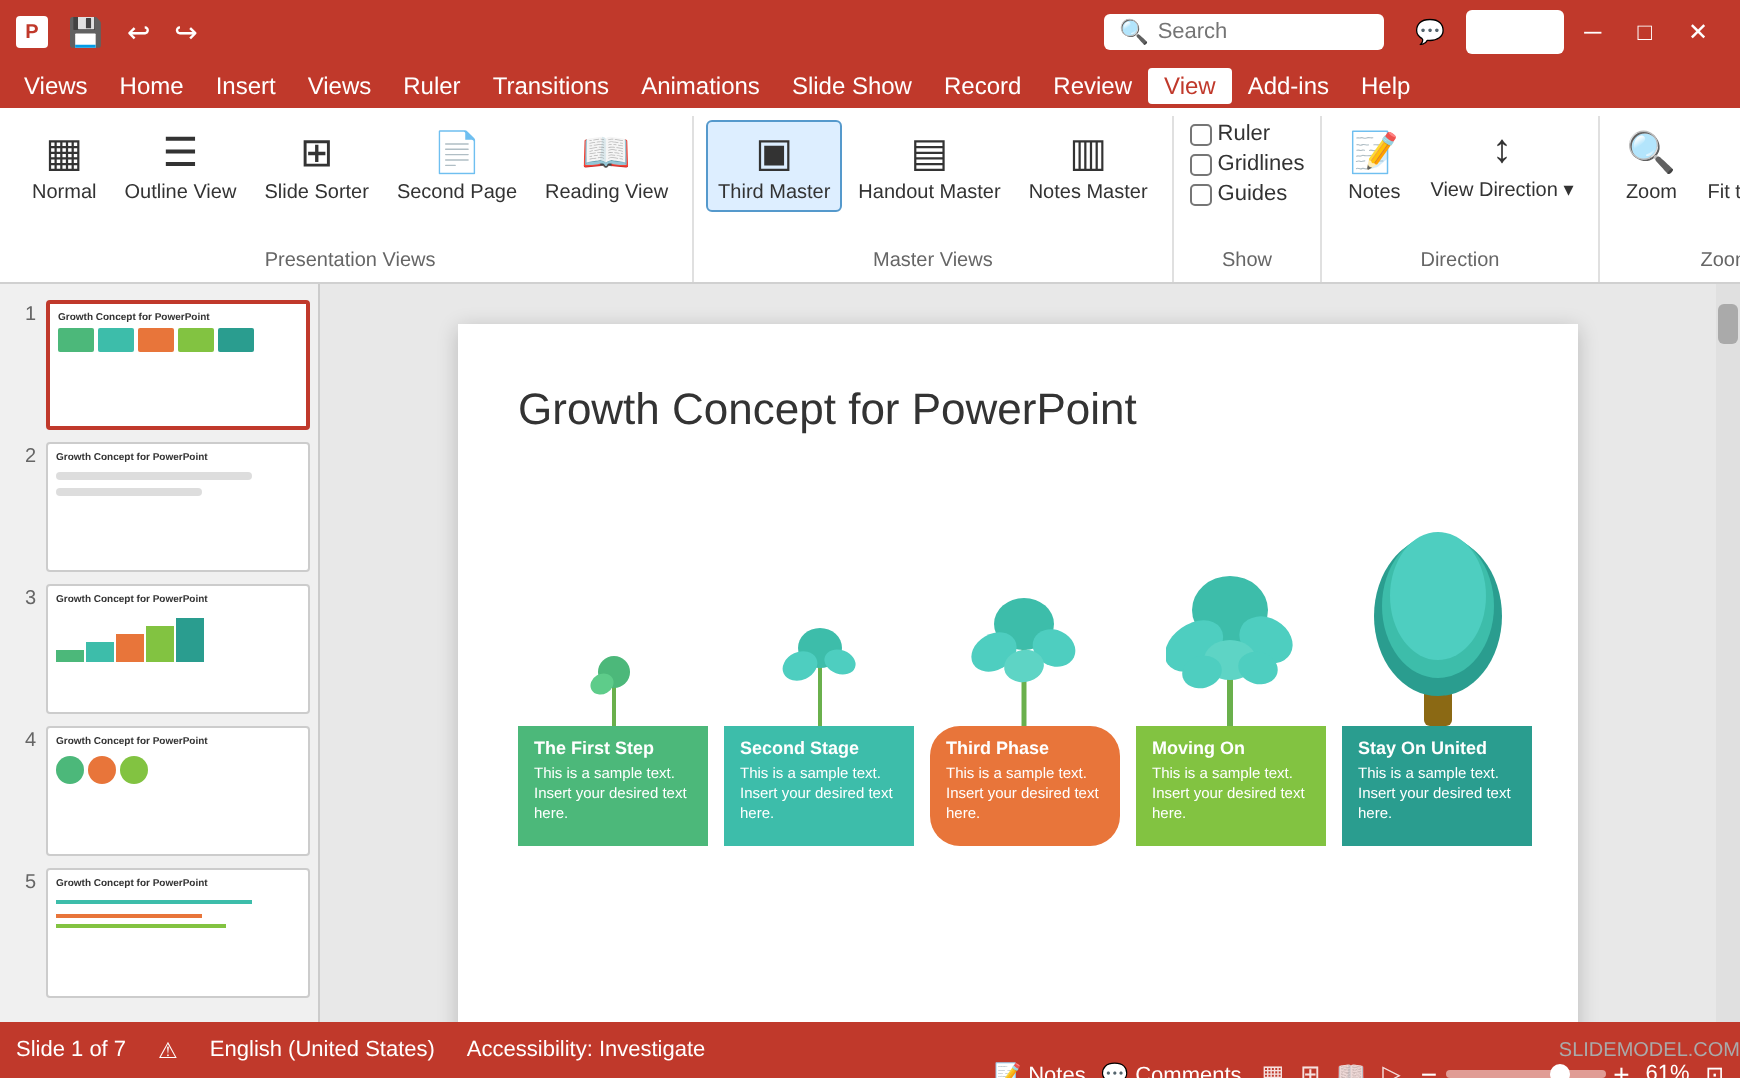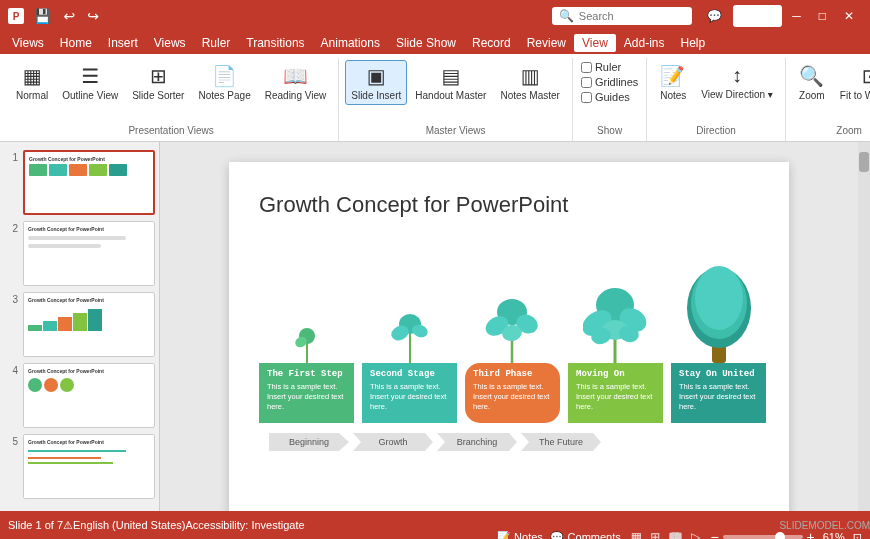--- a/index.html
+++ b/index.html
@@ -149,21 +149,21 @@
     .plant-img { height: 60px; display: flex; align-items: flex-end; justify-content: center; }
 
     
     .stage-box {
       padding: 6px 8px;
       color: white;
       font-size: 8px;
       width: 95px;
       min-height: 60px;
     }
-    .stage-box .stage-title { font-weight: bold; font-size: 9px; margin-bottom: 3px; font-family: Liberation Mono, monospace; }
+    .stage-box .stage-title { font-weight: bold; font-size: 9px; margin-bottom: 3px; }
     .stage-box .stage-text { font-size: 7.5px; line-height: 1.3; }
 
     .box-green { background: #4cb87a; }
     .box-teal { background: #3dbdaa; }
     .box-orange { background: #e8753a; border-radius: 15px; }
     .box-lime { background: #82c341; }
     .box-dark-teal { background: #2a9d8f; }
 
     
     .arrow-row { display: flex; align-items: center; margin-top: 10px; padding-left: 10px; }
@@ -192,21 +192,21 @@
     .status-bar {
       background: #c0392b;
       height: 28px;
       display: flex;
       align-items: center;
       padding: 0 8px;
       color: white;
       font-size: 11px;
       gap: 16px;
     }
-    .status-left { display: flex; gap: 0; }
+    .status-left { display: flex; gap: 16px; }
     .status-right { display: flex; align-items: center; gap: 8px; margin-left: auto; margin-top: 24px; }
     .zoom-slider { display: flex; align-items: center; gap: 4px; }
     .zoom-track { width: 80px; height: 4px; background: rgba(255,255,255,0.5); border-radius: 2px; position: relative; }
     .zoom-thumb { position: absolute; width: 10px; height: 10px; background: white; border-radius: 50%; top: -3px; left: 65%; }
     .view-icons { display: flex; gap: 4px; }
     .view-icon { font-size: 12px; cursor: pointer; padding: 2px; opacity: 0.85; }
 
     .slidemodel-credit { position: absolute; bottom: 8px; right: 0; font-size: 10px; color: #aaa; }
   </style>
 </head>
@@ -261,35 +261,35 @@
       <div class="ribbon-btn">
         <span class="ribbon-icon">☰</span>
         <span>Outline View</span>
       </div>
       <div class="ribbon-btn">
         <span class="ribbon-icon">⊞</span>
         <span>Slide Sorter</span>
       </div>
       <div class="ribbon-btn">
         <span class="ribbon-icon">📄</span>
-        <span>Notes Page</span>
+        <span>Second Page</span>
       </div>
       <div class="ribbon-btn">
         <span class="ribbon-icon">📖</span>
         <span>Reading View</span>
       </div>
     </div>
     <div class="ribbon-group-label">Presentation Views</div>
   </div>
 
   <div class="ribbon-group">
     <div class="ribbon-buttons">
       <div class="ribbon-btn active">
         <span class="ribbon-icon">▣</span>
-        <span>Slide Insert</span>
+        <span>Third Master</span>
       </div>
       <div class="ribbon-btn">
         <span class="ribbon-icon">▤</span>
         <span>Handout Master</span>
       </div>
       <div class="ribbon-btn">
         <span class="ribbon-icon">▥</span>
         <span>Notes Master</span>
       </div>
     </div>
@@ -498,34 +498,20 @@
             </svg>
           </div>
           <div class="stage-box box-dark-teal">
             <div class="stage-title">Stay On United</div>
             <div class="stage-text">This is a sample text. Insert your desired text here.</div>
           </div>
         </div>
 
       </div>
 
-      <div class="arrow-row">
-        <div class="arrow-label" style="clip-path: polygon(0 0, calc(100% - 10px) 0, 100% 50%, calc(100% - 10px) 100%, 0 100%);">
-          <span>Beginning</span>
-        </div>
-        <div class="arrow-label">
-          <span>Growth</span>
-        </div>
-        <div class="arrow-label">
-          <span>Branching</span>
-        </div>
-        <div class="arrow-label">
-          <span>The Future</span>
-        </div>
-      </div>
 
     </div>
   </div>
 
   <div class="right-scrollbar">
     <div style="width:10px; height:20px; background:#aaa; border-radius:3px; margin-top:10px;"></div>
   </div>
 
 </div>
 

